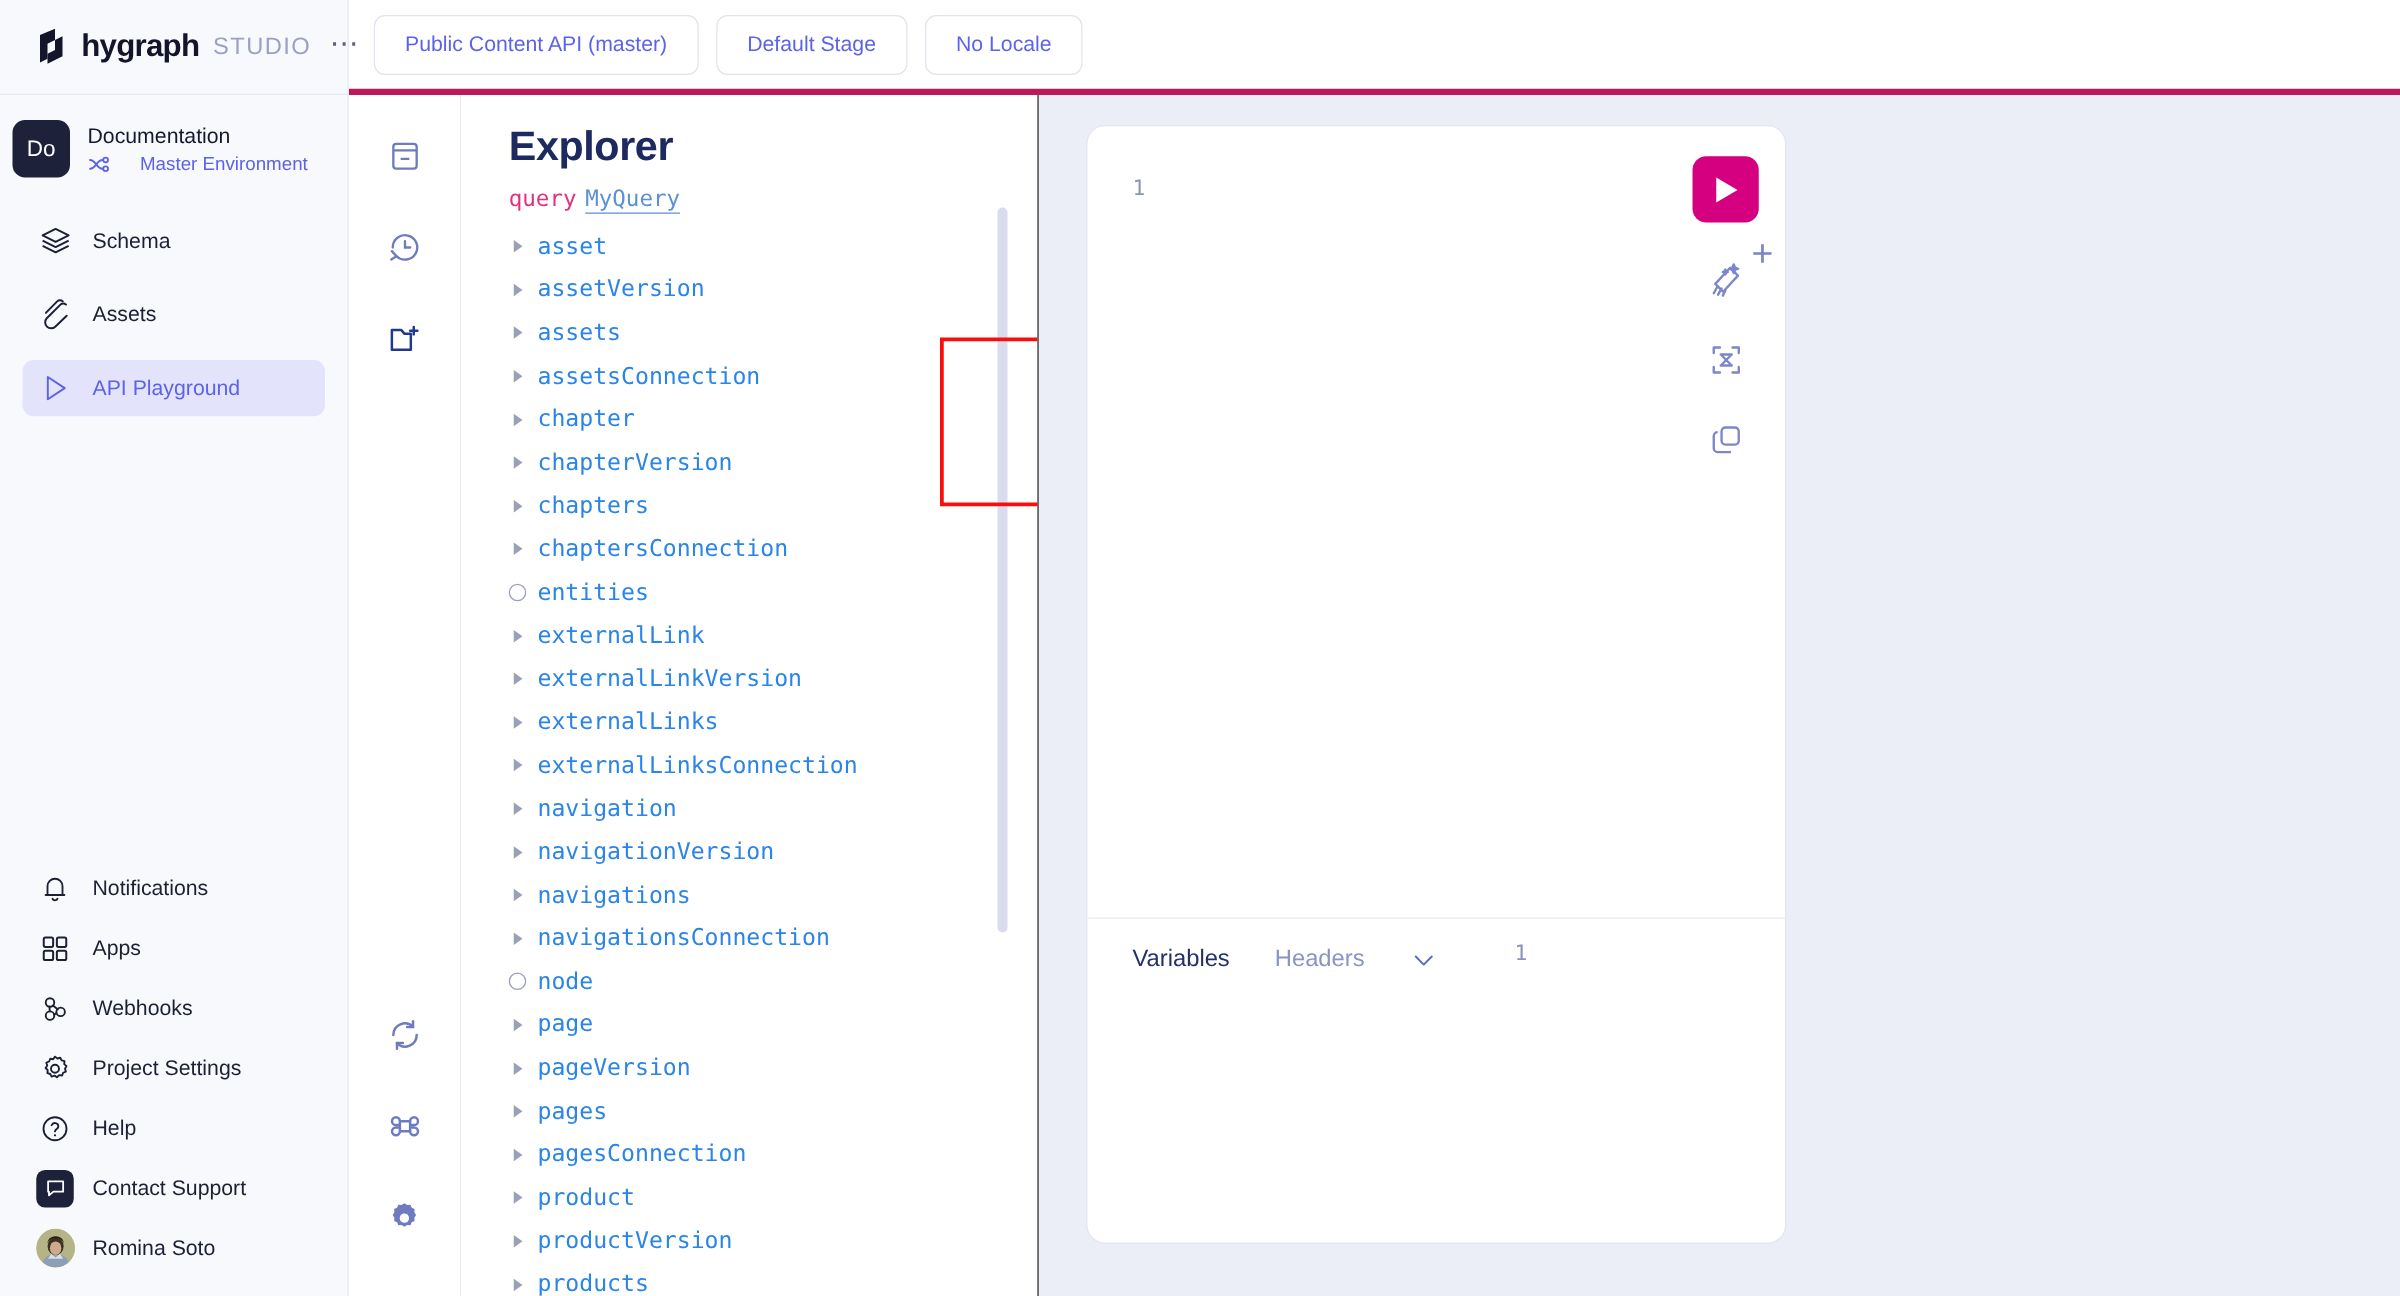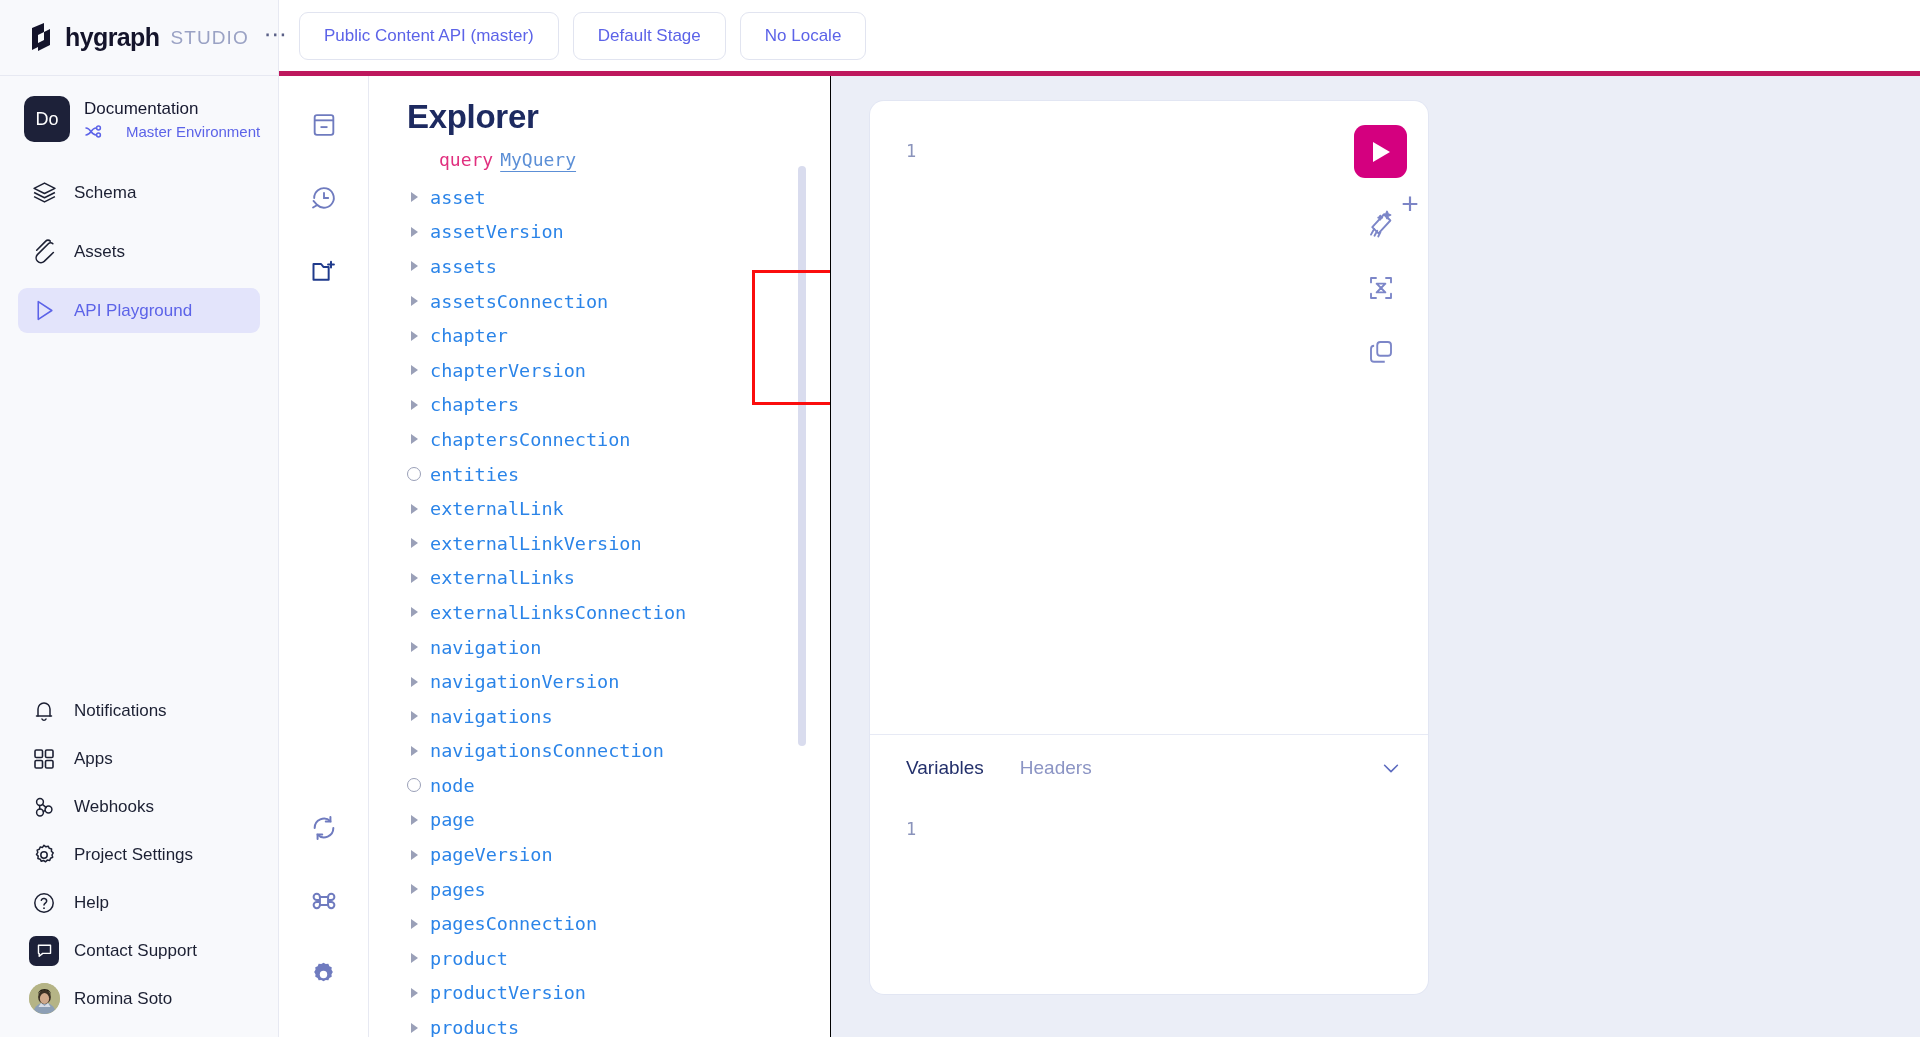--- a/index.html
+++ b/index.html
@@ -29,21 +29,21 @@
   .brand-word {
     font-size: 25px; font-weight: 700; color: #14142b; letter-spacing: -0.6px;
   }
   .brand-studio {
     font-size: 19px; font-weight: 400; color: #9aa2c4; letter-spacing: 1.1px;
   }
   .brand-dots { font-size: 23px; color: #5a6087; line-height: 0.5; padding-bottom:6px; margin-left:4px; letter-spacing:1px;}
 
   .project {
     display: flex; align-items: center; gap: 14px;
-    padding: 20px 0 22px 24px;
+    padding: 20px 0 22px 10px;
   }
   .project-avatar {
     width: 46px; height: 46px; border-radius: 10px;
     background: #1d2139; color: #fff;
     display: flex; align-items: center; justify-content: center;
     font-size: 18px; font-weight: 500;
     flex: 0 0 46px;
   }
   .project-name { font-size: 17px; color: #16182f; font-weight: 500; line-height: 1.35;}
   .project-env {
@@ -119,21 +119,21 @@
   }
   .explorer-inner { padding: 0 0 0 0; }
   .explorer-title {
     font-size: 33px; font-weight: 700; color: #1d2a60;
     padding-left: 38px; letter-spacing: -0.3px;
   }
   .query-line {
     padding-left: 38px; margin-top: 13px;
     font-family: "DejaVu Sans Mono", monospace; font-size: 18px;
   }
-  .kw { color: #e1307f; margin-left: 32px; }
+  .kw { color: #e1307f; }
   .qname { color: #5c8fd6; text-decoration: underline; text-underline-offset: 5px; margin-left: 7px;}
 
   .tree { margin-top: 10px; position: relative; }
   .tree-row {
     display: flex; align-items: center; gap: 9px;
     height: 34.6px; padding-left: 38px;
     font-family: "DejaVu Sans Mono", monospace;
     font-size: 18.5px; color: #2b84e8;
     cursor: pointer; white-space: nowrap;
   }
@@ -196,21 +196,21 @@
     position: absolute; right: 21px; top: 24px;
     display: flex; flex-direction: column; align-items: center; gap: 28px;
   }
   .run-btn {
     width: 53px; height: 53px; border-radius: 11px;
     background: #d4007f; display:flex;align-items:center;justify-content:center;
     cursor: pointer; border: none;
   }
   .tool-ic { width: 36px; height: 36px; display:flex;align-items:center;justify-content:center; cursor:pointer;}
 
-  .vars-pane { flex: 1 1 auto; display: flex; flex-direction: column; }
+  .vars-pane { flex: 1 1 auto; display: flex; flex-direction: row; }
   .vars-tabs {
     height: 66px; display: flex; align-items: center;
     padding: 0 26px 0 36px; gap: 36px;
   }
   .vtab { font-size: 19px; color: #8b94c4; cursor: pointer; }
   .vtab.active { color: #23306b; }
   .vchev { margin-left: auto; cursor: pointer; }
   .vars-body { position: relative; flex: 1 1 auto; }
   .vars-num {
     position: absolute; left: 36px; top: 18px;

